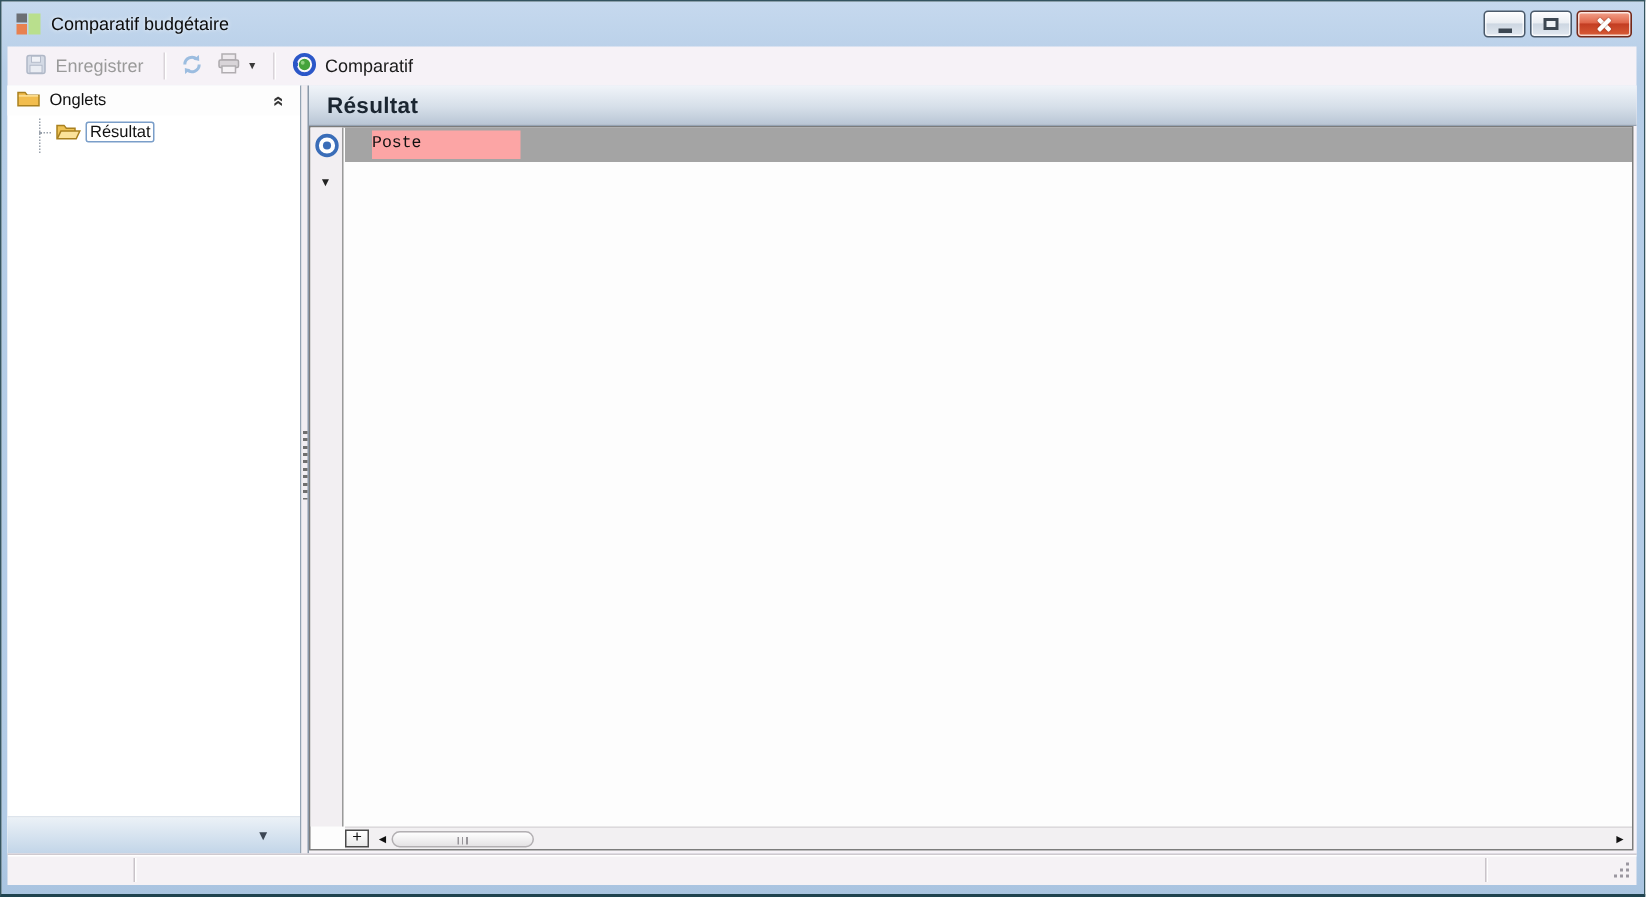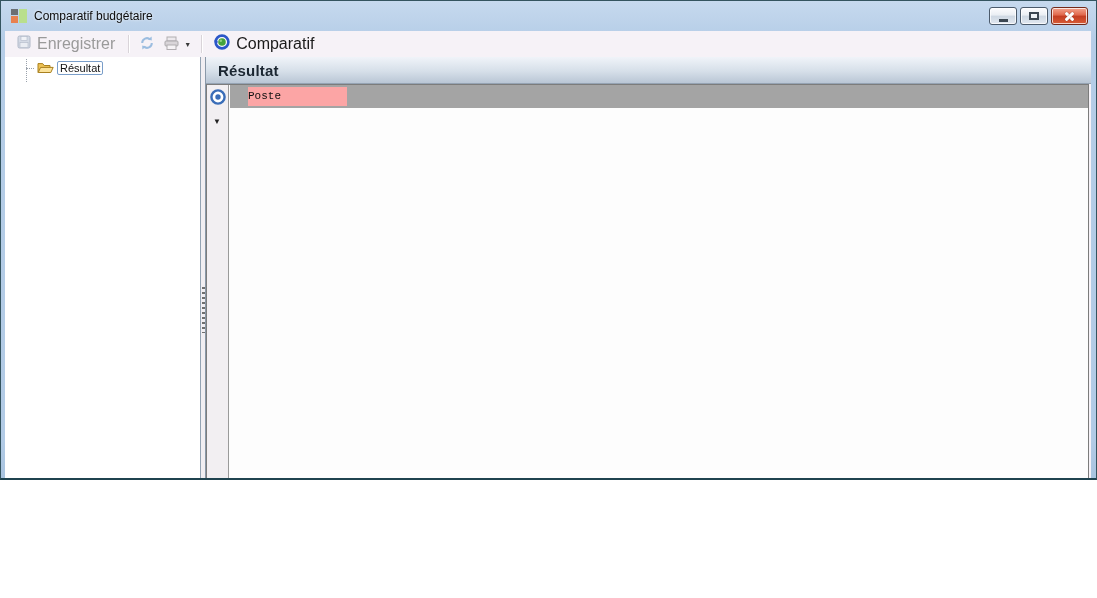--- a/index.html
+++ b/index.html
@@ -1,20 +1,20 @@
 <!DOCTYPE html>
 <html><head>
 <meta charset="utf-8">
 <style>
   * { margin:0; padding:0; box-sizing:border-box; }
   html,body { width:1097px; height:598px; }
   body { font-family:"Liberation Sans","DejaVu Sans",sans-serif; font-size:11px; color:#1a1a1a; }
 
   .window{
-    width:1097px; height:480px; position:relative;
+    width:1097px; height:598px; position:relative;
     background:linear-gradient(180deg,#c6d9ee,#b5cde7 8%,#b2cbe6 92%,#a9c4e0);
     border:1px solid #34545f; border-bottom:2px solid #1f434f;
     overflow:hidden;
   }
 
   
   .titlebar{ height:30px; display:flex; align-items:center; padding:0 8px 0 10px; }
   .app-icon{ width:16px; height:16px; position:relative; margin-right:7px; flex:0 0 auto; }
   .app-icon .sq1{ position:absolute; left:0; top:1px; width:7px; height:6px; background:#6b6f74; }
   .app-icon .sq2{ position:absolute; left:0; top:8px; width:7px; height:7px; background:#e88150; }
@@ -36,21 +36,21 @@
   .glyph-x:before,.glyph-x:after{
     content:""; position:absolute; left:1px; top:4px; width:11px; height:3px;
     background:#fff; border-radius:1px; box-shadow:0 0 1px #7c2b16;
   }
   .glyph-x:before{ transform:rotate(45deg); }
   .glyph-x:after{ transform:rotate(-45deg); }
 
   
   .toolbar{ height:26px; margin:0 5px 0 4px; background:#f6f2f7;
     display:flex; align-items:center; padding-left:6px; }
-  .tb-btn{ display:flex; align-items:center; gap:5px; padding:2px 7px 2px 5px; font-size:16px; }
+  .tb-btn{ display:flex; align-items:center; gap:5px; padding:2px 7px 2px 5px; font-size:12px; }
   .tb-btn.disabled{ color:#9a9a9a; }
   .tb-sep{ width:1px; height:18px; background:#d9d4d9; box-shadow:1px 0 0 #fff; margin:0 6px; }
   .tb-icon{ display:flex; align-items:center; padding:2px 4px; }
   .caret{ font-size:7px; color:#3a3a3a; margin-left:4px; }
 
   
   .content{ height:512px; margin:0 5px 0 4px; display:flex; background:#f6f2f7; }
 
   .panel-header{
     height:27px; flex:0 0 auto;
@@ -195,20 +195,30 @@
           <circle cx="7.8" cy="7.8" r="1.3" fill="#8ed07f"></circle>
         </svg>
       </span>
       <span>Comparatif</span>
     </div>
   </div>
 
   <div class="content">
 
     <div class="sidebar">
+      <div class="onglets-bar">
+        <span>
+          <svg width="16" height="13" viewBox="0 0 16 13">
+            <path d="M1 11.5 V2.6 h4.7 l1.5 1.9 H15 v7z" fill="#f2bd4e" stroke="#a9801f"></path>
+            <path d="M1.6 4.9 H14.4" stroke="#fbdc8e" stroke-width="1.2"></path>
+          </svg>
+        </span>
+        <span class="label">Onglets</span>
+        <span class="chev-up">«</span>
+      </div>
       <div class="tree">
         <div class="vline"></div>
         <div class="tree-item selected">
           <span style="position:absolute;left:32px;top:0">
             <svg width="17" height="13" viewBox="0 0 17 13">
               <path d="M1 11.5 V2.6 h4.7 l1.5 1.9 H13 v2.2" fill="#eec254" stroke="#a9801f"></path>
               <path d="M3.6 6.4 H16.2 L13.8 11.5 H1.2z" fill="#fbe29a" stroke="#a9801f"></path>
             </svg>
           </span>
           <span class="lbl" style="margin-left:22px">Résultat</span>

